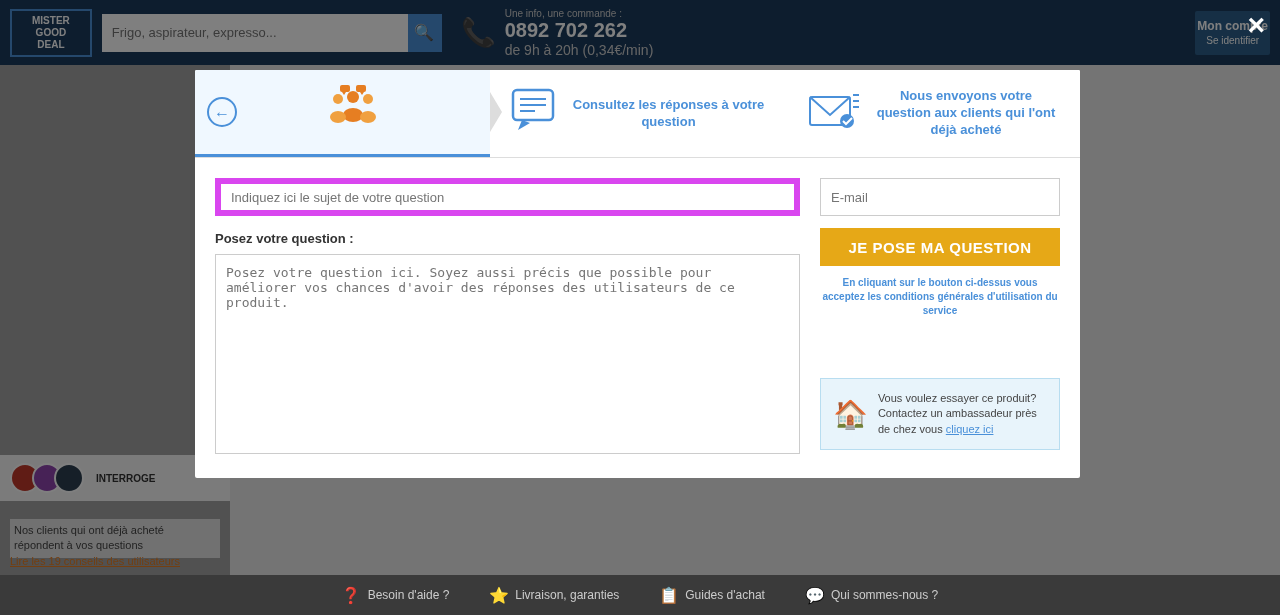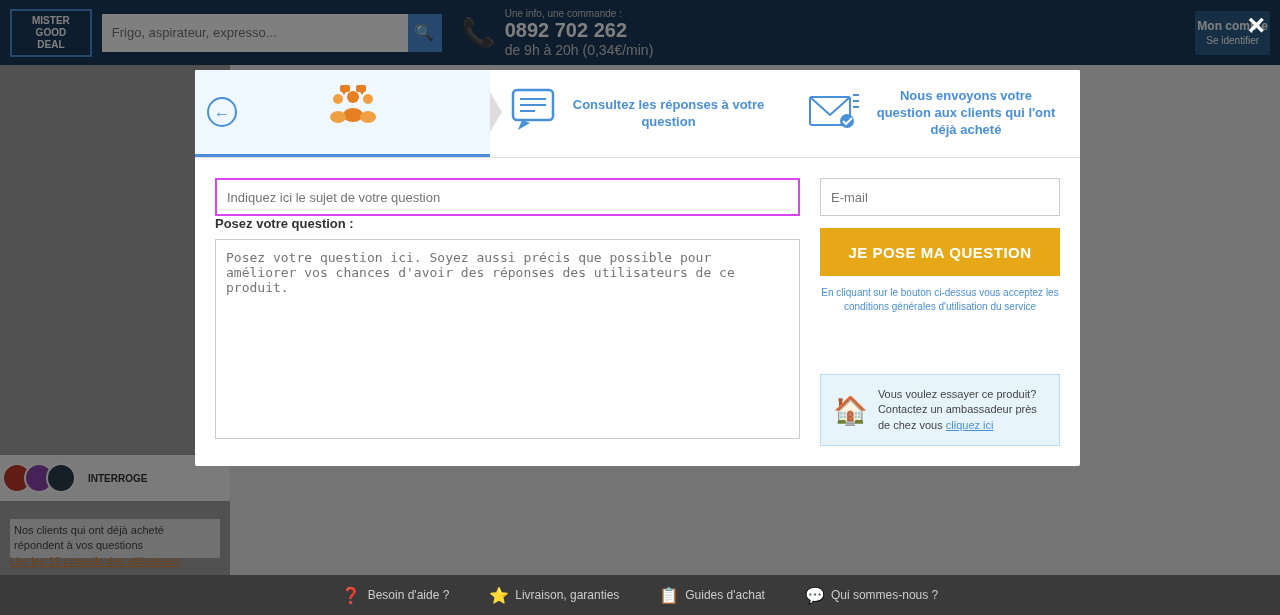--- a/index.html
+++ b/index.html
@@ -165,21 +165,21 @@
       background: rgba(0,0,0,0.3);
       overflow: hidden;
     }
 
     .interroge-bar {
       position: absolute;
       top: 390px;
       left: 0;
       width: 230px;
       background: rgba(255,255,255,0.9);
-      padding: 8px 2px;
+      padding: 8px 10px;
       display: flex;
       align-items: center;
       gap: 8px;
     }
 
     .avatars {
       display: flex;
     }
 
     .avatar-circle {
@@ -357,25 +357,25 @@
     }
 
     .field-label span {
       font-weight: normal;
       color: #555;
     }
 
     .text-input {
       width: 100%;
       height: 38px;
-      border: 2px solid #d946ef;
+      border: 6px solid #d946ef;
       padding: 0 10px;
       font-size: 13px;
       color: #999;
-      margin-bottom: 0;
+      margin-bottom: 15px;
     }
 
     .textarea-label {
       font-size: 13px;
       font-weight: bold;
       color: #333;
       margin-bottom: 8px;
     }
 
     .text-area {
@@ -406,36 +406,37 @@
       height: 38px;
       border: 1px solid #ccc;
       padding: 0 10px;
       font-size: 13px;
       color: #999;
       margin-bottom: 12px;
     }
 
     .submit-btn {
       width: 100%;
-      height: 48px;
+      height: 38px;
       background: #e6a817;
       border: none;
       color: white;
       font-size: 15px;
       font-weight: bold;
       cursor: pointer;
       letter-spacing: 0.5px;
       margin-bottom: 10px;
     }
 
     .terms-text {
       font-size: 10px;
       color: #4a90d9;
       text-align: center;
       line-height: 1.4;
+      font-weight: bold;
     }
 
     .ambassador-box {
       margin-top: 60px;
       background: #e8f4fb;
       border: 1px solid #b8ddf0;
       padding: 12px;
       display: flex;
       align-items: center;
       gap: 10px;

